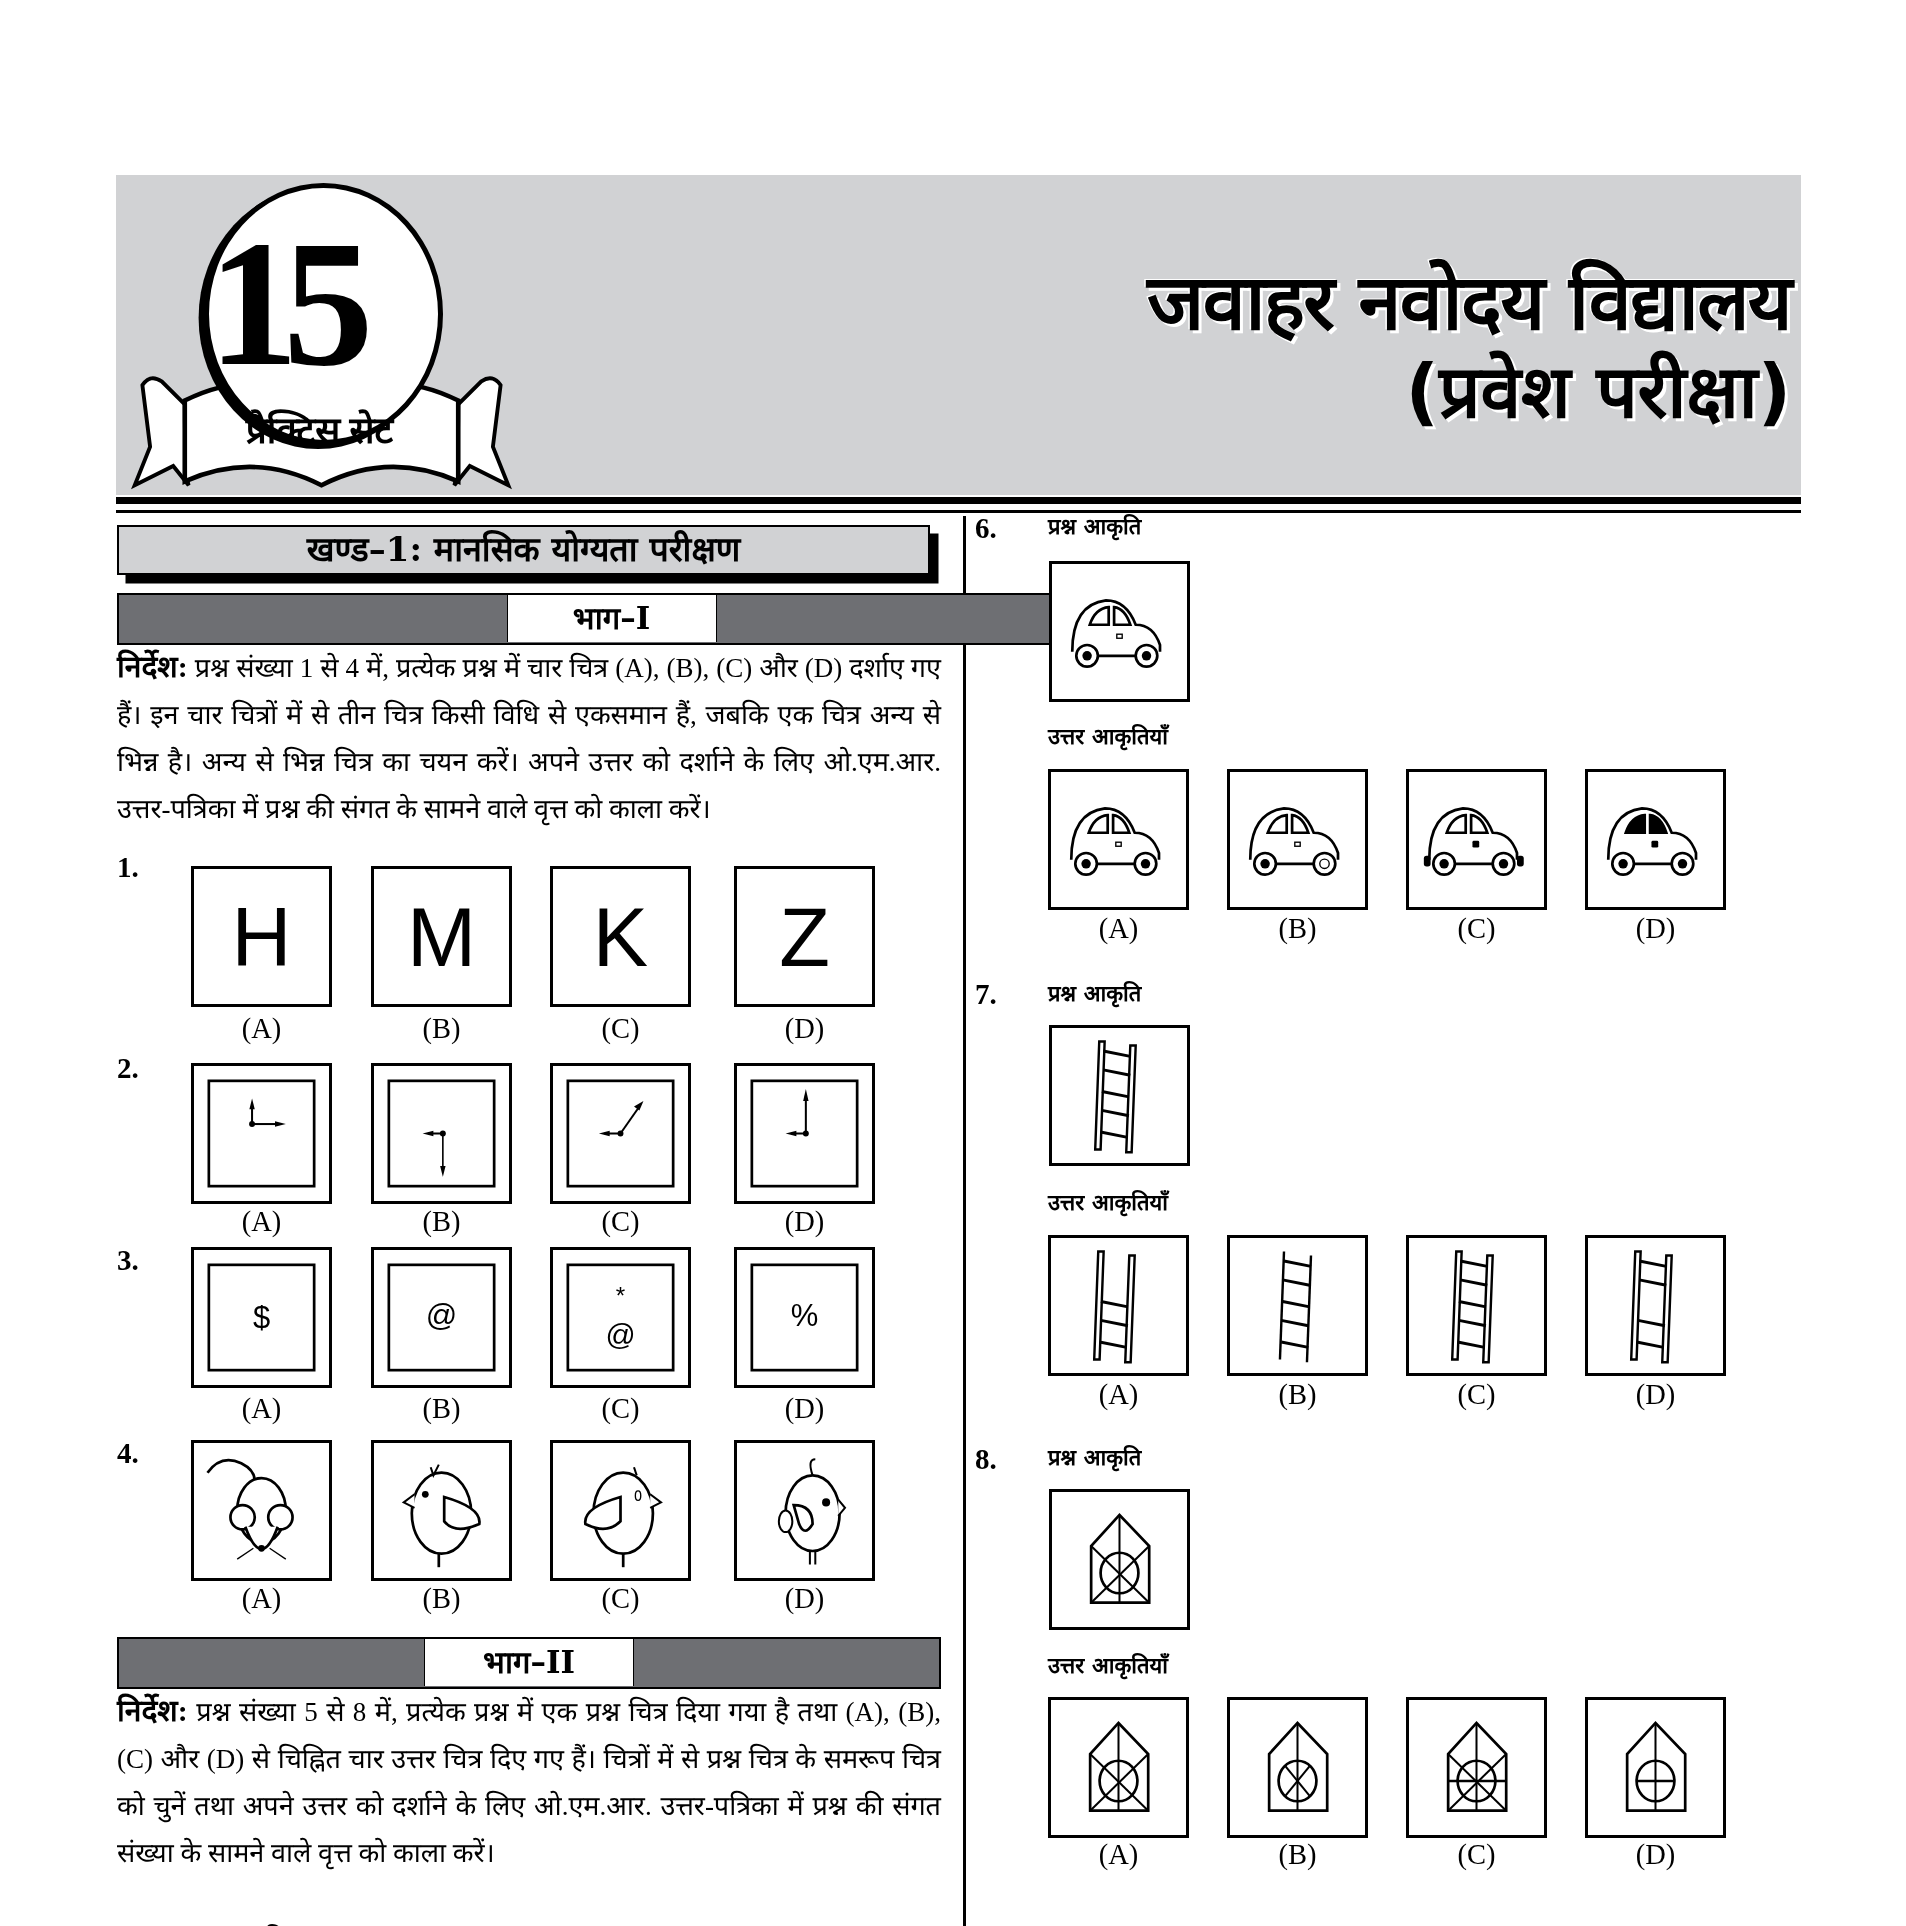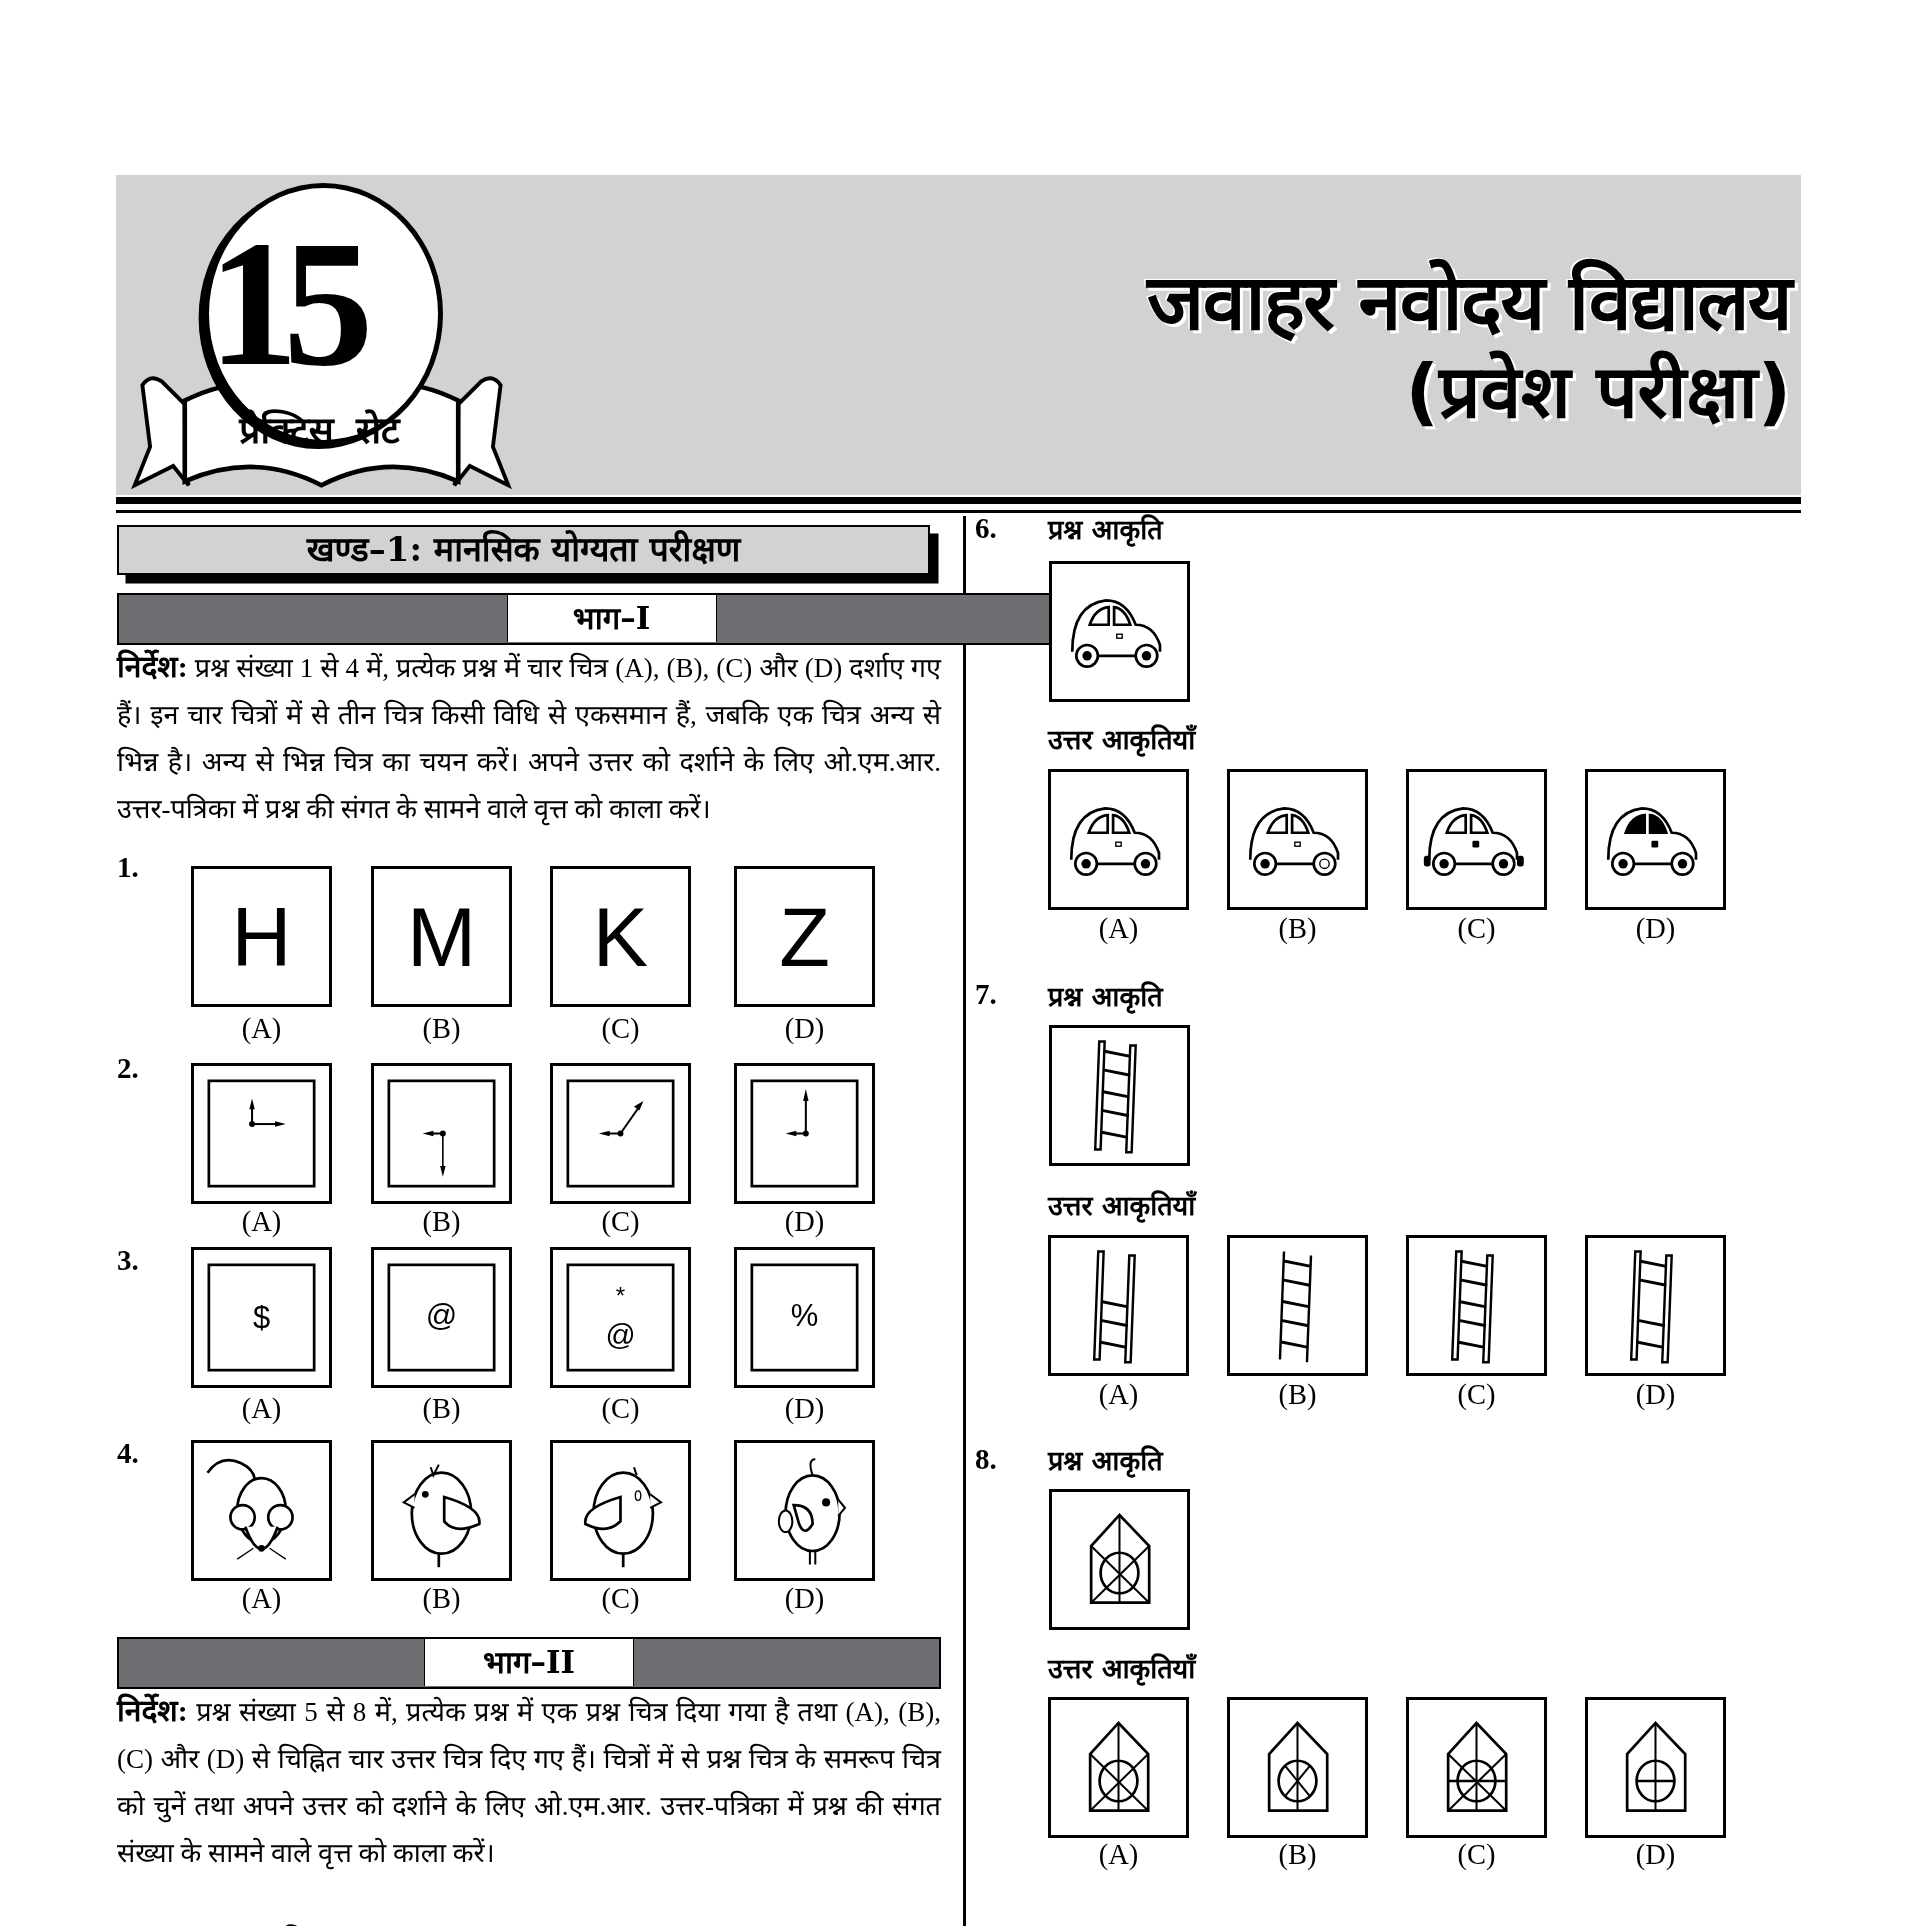--- a/index.html
+++ b/index.html
@@ -7,30 +7,30 @@
   .abs{position:absolute;}
   
   #banner{left:116px;top:175px;width:1685px;height:320px;background:#d1d2d4;}
   #rule1{left:116px;top:497px;width:1685px;height:7px;background:#000;}
   #rule2{left:116px;top:510px;width:1685px;height:3.1px;background:#000;}
   #title1{right:116px;top:247px;font-family:"DejaVu Sans",sans-serif;font-weight:bold;font-size:77px;color:#000;text-shadow:3.1px 3.1px 0 #fff, -1.5px -1.5px 0 #fff;white-space:nowrap;letter-spacing:-1.5px;}
   #title2{right:116px;top:339px;font-family:"DejaVu Sans",sans-serif;font-weight:bold;font-size:73px;color:#000;text-shadow:3.1px 3.1px 0 #fff;white-space:nowrap;}
   #badge-oval{left:204px;top:183px;width:239px;height:262px;border-radius:50%;background:#fff;border:5.4px solid #000;box-sizing:border-box;box-shadow:-5.4px 3.9px 0 #000;}
   #badge-num{left:208px;top:195px;width:231px;font-family:"Liberation Serif",serif;font-weight:bold;font-size:181px;line-height:216px;letter-spacing:-15.4px;}
   #ribbon{left:127px;top:358px;width:389px;height:139px;}
-  #ribbon-label{left:173px;top:403px;width:293px;text-align:center;font-family:Liberation Mono, monospace;font-weight:bold;font-size:37px;}
+  #ribbon-label{left:173px;top:403px;width:293px;text-align:center;font-family:Liberation Serif, serif;font-weight:bold;font-size:37px;}
   
   #col-divider{left:963px;top:516px;width:3.1px;height:1780px;background:#000;}
   .khand{left:117px;top:525px;width:813px;height:50px;background:#d1d2d4;border:2.3px solid #000;box-shadow:8.5px 8.5px 0 #000;box-sizing:border-box;text-align:center;font-weight:bold;font-size:34px;line-height:45px;}
   .bhag{height:52px;background:#6e6f73;border:2.7px solid #000;box-sizing:border-box;}
   .bhag .mid{position:absolute;left:0;right:0;margin:auto;top:0;height:47px;background:#fff;border-left:1.9px solid #000;border-right:1.9px solid #000;text-align:center;font-weight:bold;font-size:31px;line-height:47px;}
   .para{font-family:"Liberation Serif",serif;font-size:27px;line-height:47px;text-align:justify;}
   .para b{font-weight:bold;font-size:30px;}
   .qn{font-family:"Liberation Serif",serif;font-weight:bold;font-size:29px;}
-  .qlabel{font-family:"DejaVu Sans",sans-serif;font-weight:bold;font-size:27px;}
+  .qlabel{font-family:"DejaVu Sans",sans-serif;font-weight:bold;font-size:22px;}
   .fig{position:absolute;width:141px;height:141px;border:3.1px solid #000;box-sizing:border-box;background:#fff;}
   .fig svg{position:absolute;left:0;top:0;width:100%;height:100%;}
   .opt{position:absolute;width:141px;text-align:center;font-family:"Liberation Serif",serif;font-size:28.5px;}
   .letter{font-family:"Liberation Sans",sans-serif;font-size:83px;position:absolute;left:0;right:0;text-align:center;top:15.4px;line-height:108px;}
   .sym{font-family:"Liberation Sans",sans-serif;font-size:31px;position:absolute;left:0;right:0;text-align:center;}
 </style>
 </head>
 <body>
 
 <div id="banner" class="abs"></div>

